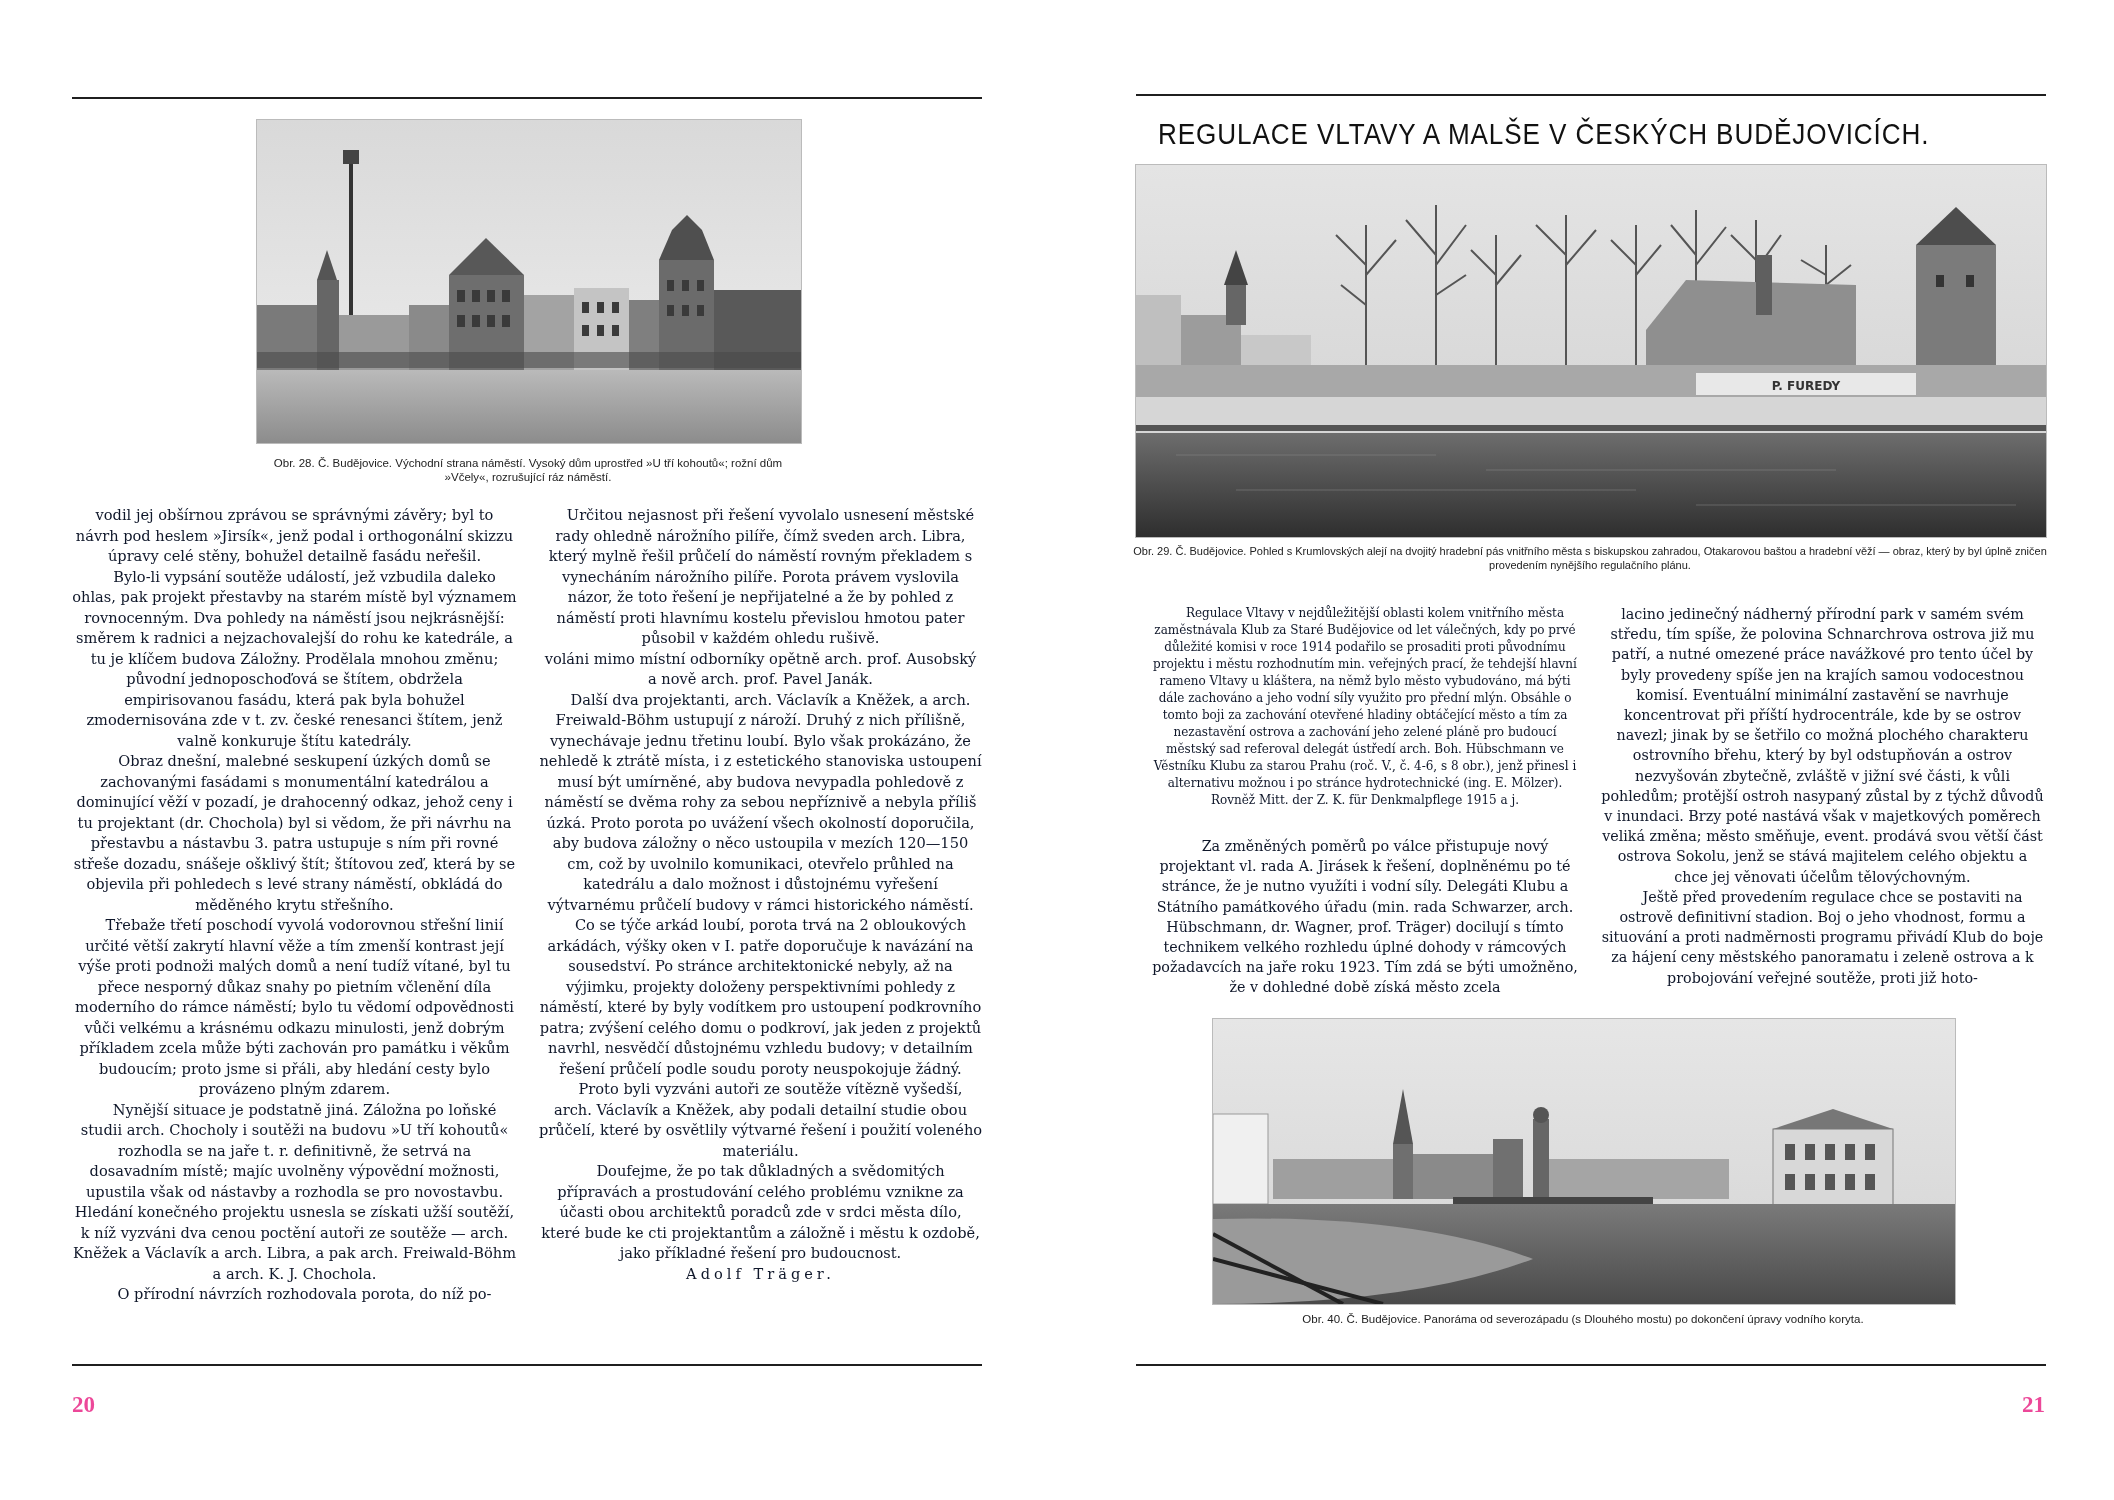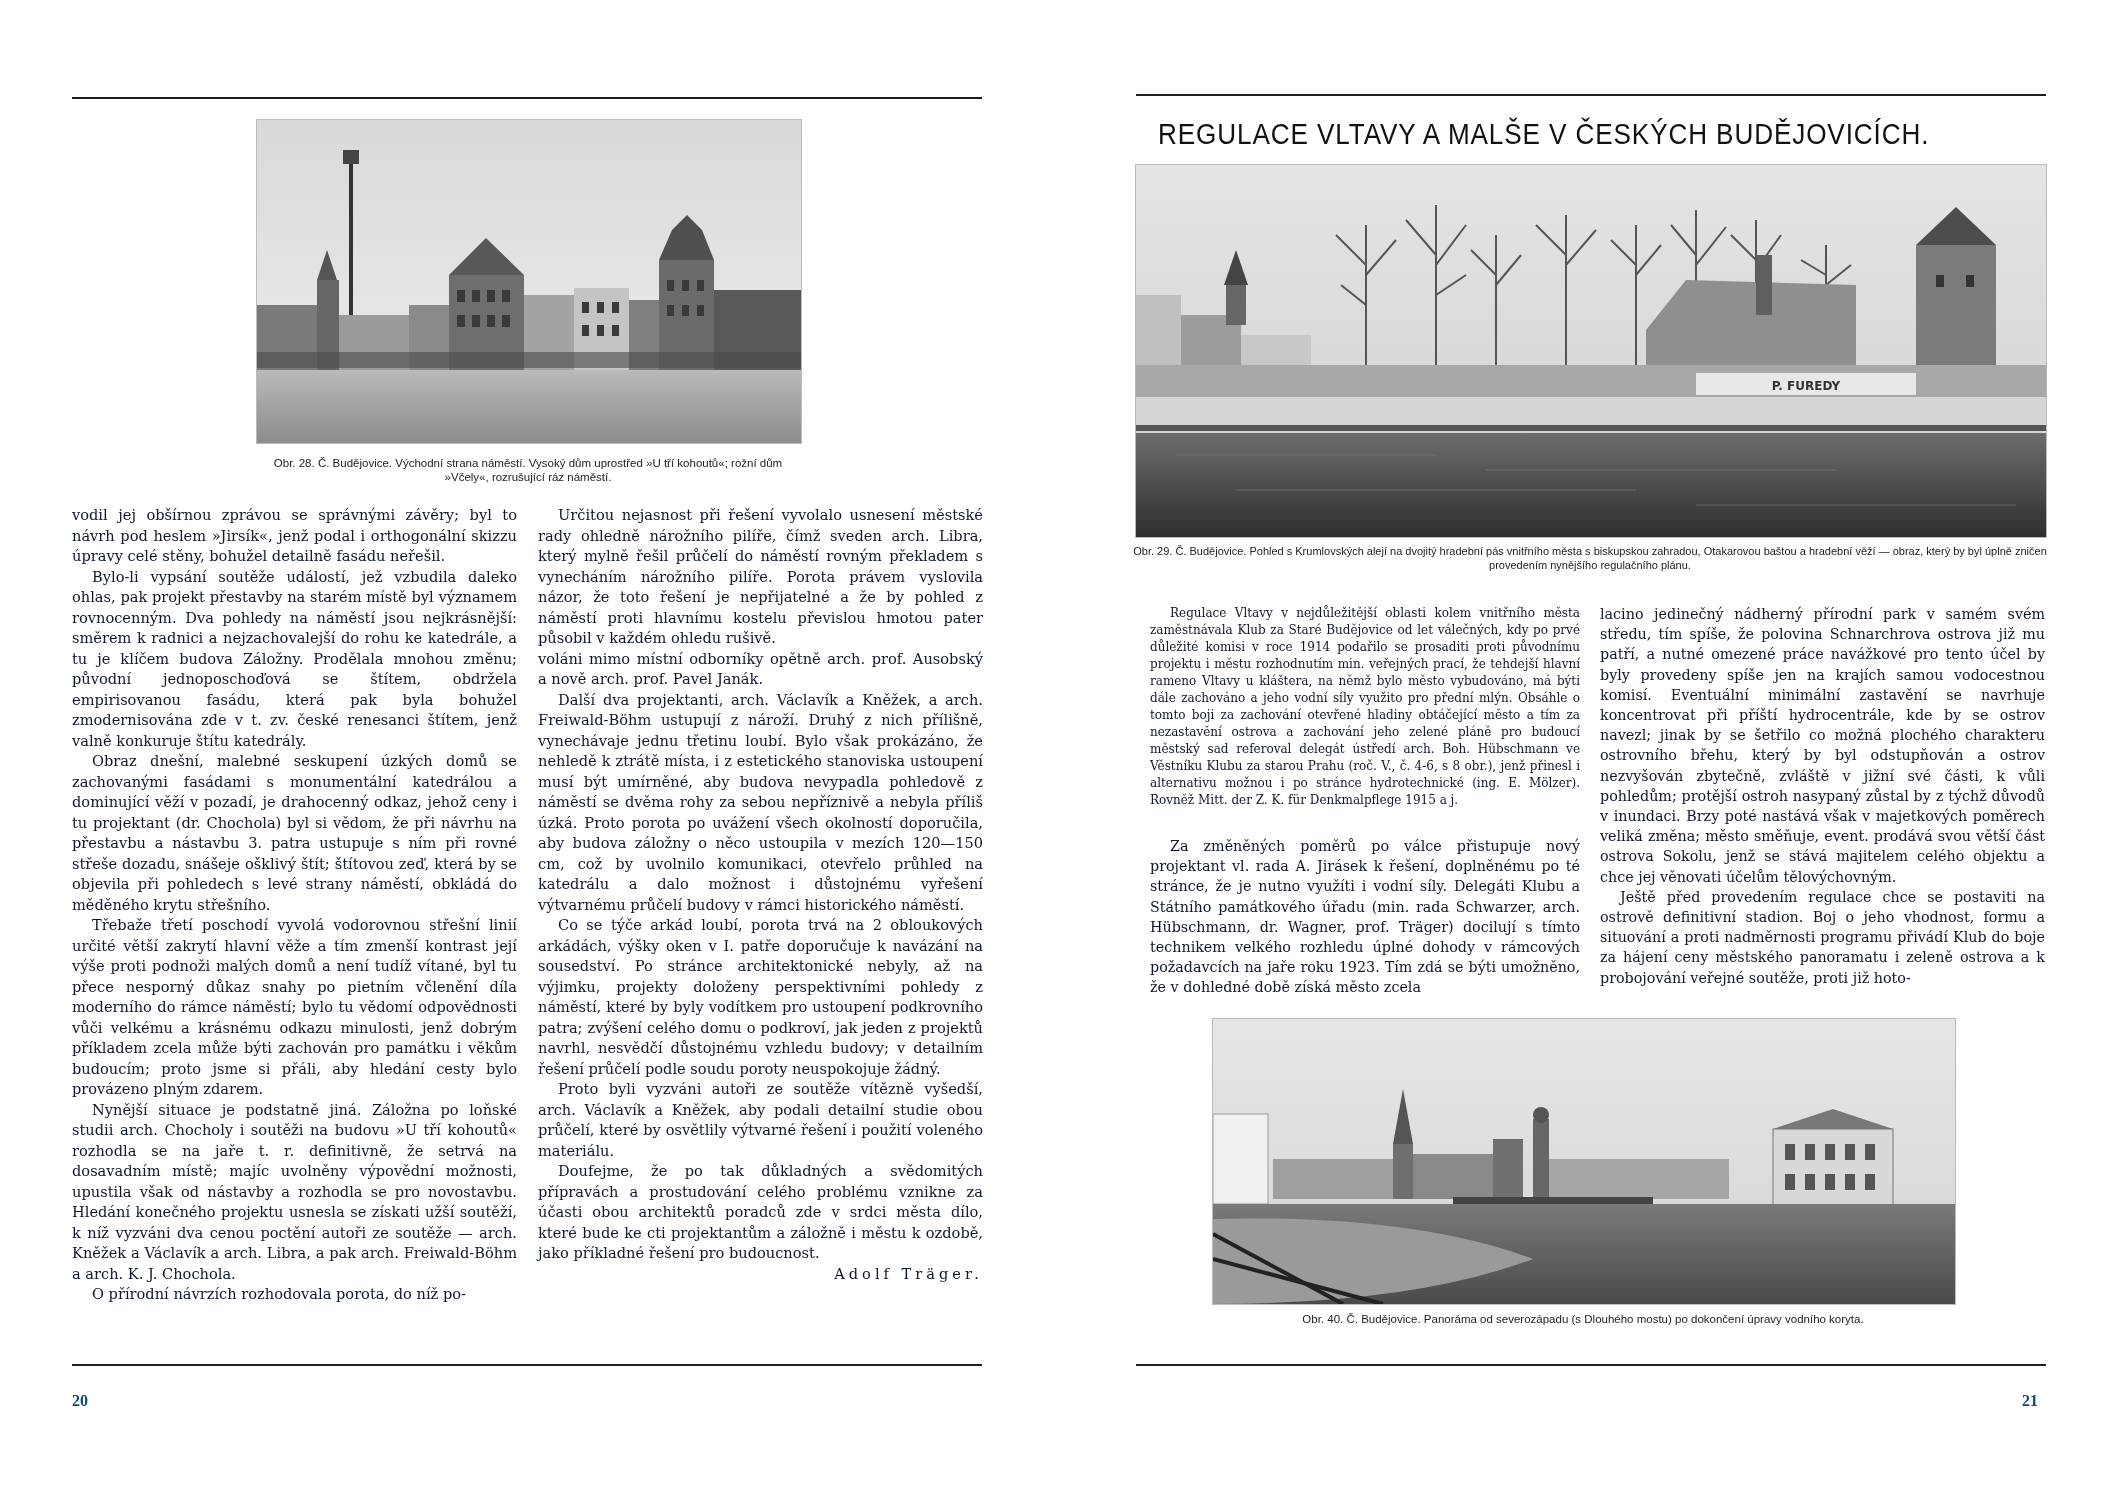--- a/index.html
+++ b/index.html
@@ -1,33 +1,33 @@
 <!DOCTYPE html>
 <html><head>
 <meta charset="utf-8">
 <style>
   html, body { margin: 0; padding: 0; }
   body {
     width: 2114px; height: 1500px; background: #ffffff; position: relative; overflow: hidden;
     font-family: "DejaVu Serif", "Liberation Serif", serif; color: #1a1a1a;
   }
   .rule { position: absolute; height: 2px; background: #1f1f1f; }
-  .page-num { position: absolute; font-family: "Liberation Serif", serif; font-weight: bold; font-size: 16px; color: #0c4a6e; }
+  .page-num { position: absolute; font-family: "Liberation Serif", serif; font-weight: bold; font-size: 23px; color: #ec4899; }
   .photo {
     position: absolute; overflow: hidden; border: 1px solid #bbb;
   }
   .caption {
     position: absolute; text-align: center; font-family: "Liberation Sans", sans-serif;
     font-size: 11.5px; line-height: 14px; color: #222;
   }
   .col {
     position: absolute; font-family: "DejaVu Serif", serif; color: #0f172a;
     text-align: justify; hyphens: manual;
   }
-  .col p { margin: 0; text-indent: 20px; }
+  .col p { margin: 0; text-indent: 20px; text-align: center; }
   .col.big { font-size: 14.6px; line-height: 20.5px; }
   .col.small { font-size: 12px; line-height: 17px; }
   .col.big2 { font-size: 14.3px; line-height: 20.2px; }
   .signature { text-align: right; letter-spacing: 4px; text-indent: 0 !important; }
   .title {
     position: absolute; font-family: "Liberation Sans", sans-serif; font-size: 29px; letter-spacing: 1px;
     color: #111; font-weight: normal; transform: scaleX(0.9); transform-origin: left top; white-space: nowrap;
   }
 </style>
 </head>

